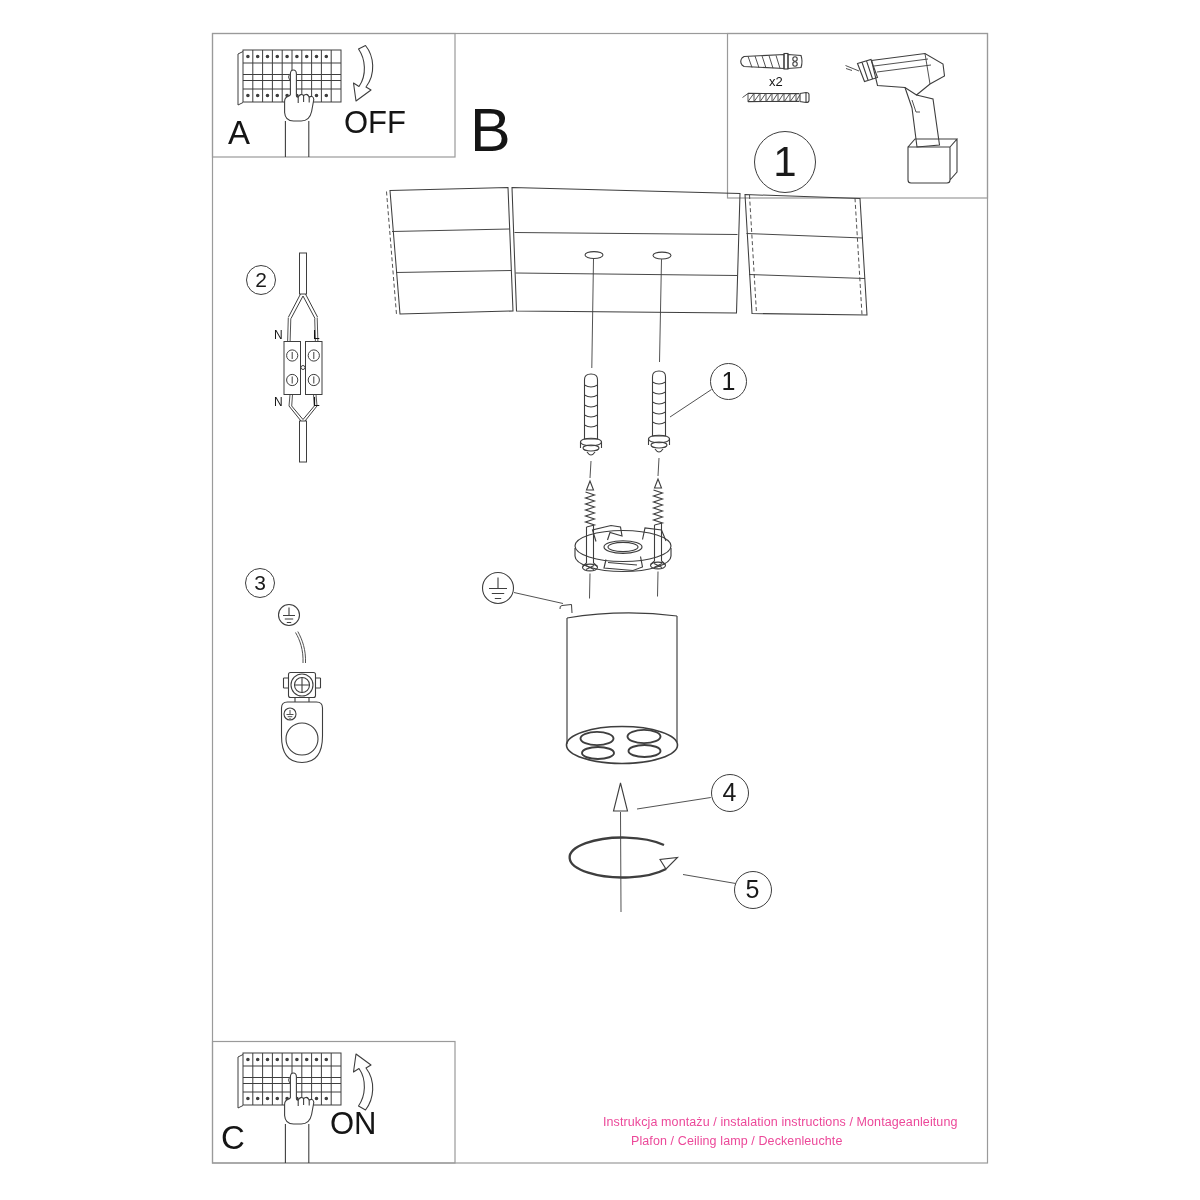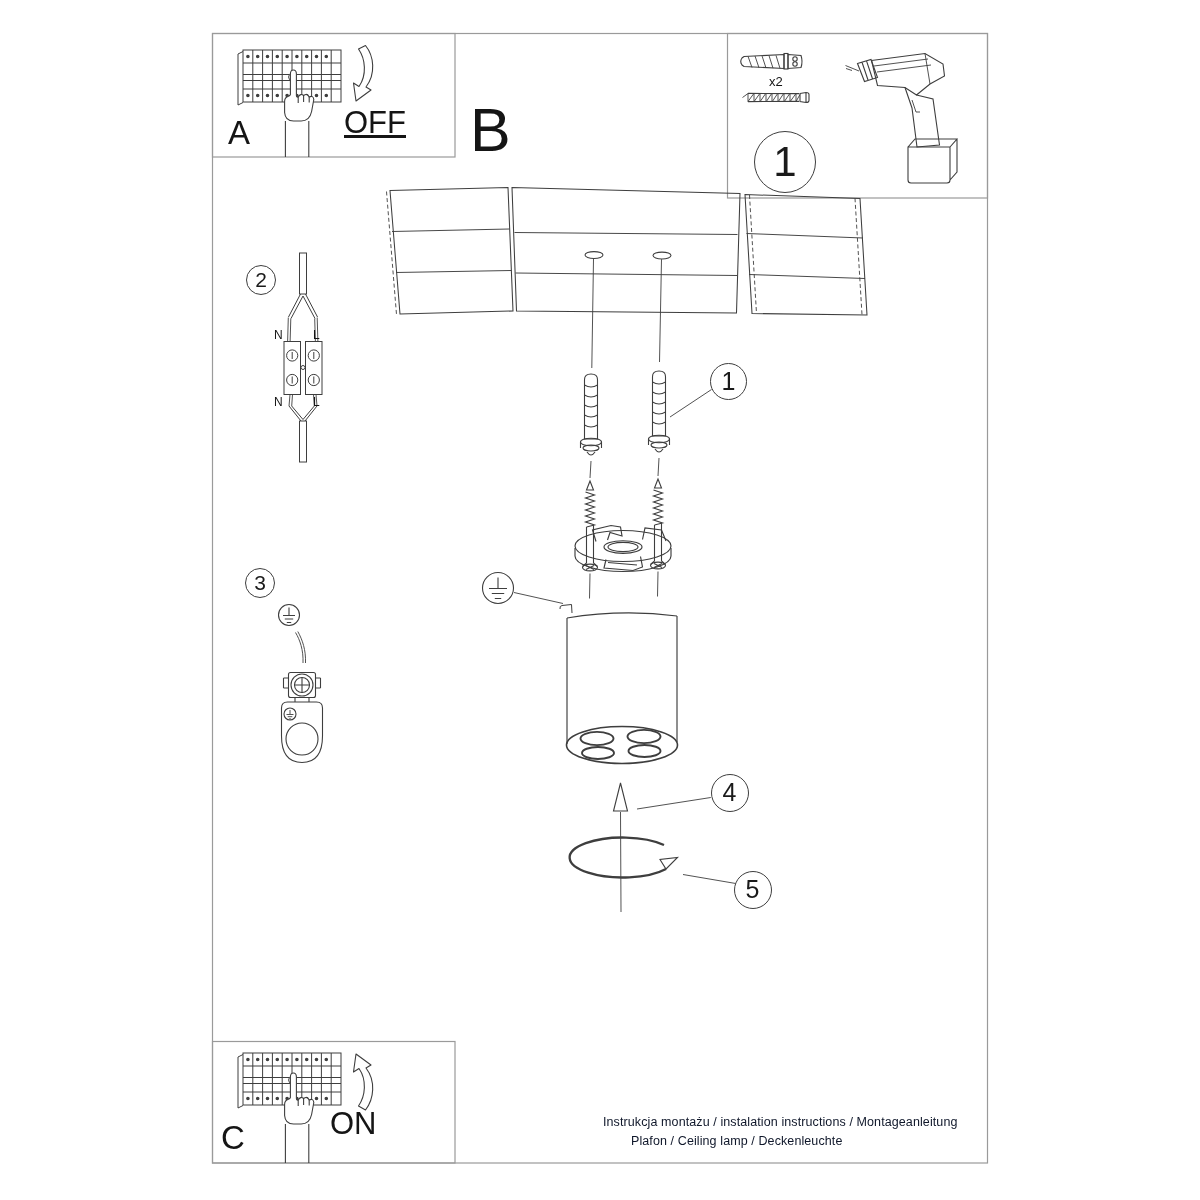--- a/index.html
+++ b/index.html
@@ -2,21 +2,21 @@
 <html><head>
 <meta charset="utf-8">
 <style>
   html,body{margin:0;padding:0;background:#fff;}
   .stage{position:relative;width:1200px;height:1200px;background:#ffffff;overflow:hidden;
          font-family:"Liberation Sans",sans-serif;color:#151515;}
   .stage svg{position:absolute;left:0;top:0;}
   .lbl{position:absolute;line-height:1;white-space:nowrap;color:#151515;z-index:3;}
   .badge{position:absolute;border:1.4px solid #3e3e3e;border-radius:50%;background:#fff;
          display:flex;align-items:center;justify-content:center;z-index:3;color:#1a1a1a;}
-  .footer-line{position:absolute;font-size:12.5px;color:#0f172a;z-index:3;letter-spacing:0.1px;}
+  .footer-line{position:absolute;font-size:12.5px;color:#ec4899;z-index:3;letter-spacing:0.1px;}
 </style>
 </head>
 <body>
 
 <div class="stage">
 
 <svg width="1200" height="1200" viewBox="0 0 1200 1200">
   <defs>
     <clipPath id="clipA">
           <rect x="212.5" y="33.5" width="242.5" height="123.5"></rect>
@@ -202,21 +202,21 @@
   <g>
     <use href="#breaker" transform="translate(243,1053)"></use>
     <g clip-path="url(#clipC)">
       <use href="#hand" transform="translate(293,1073)"></use>
     </g>
     <path fill="none" stroke="#3e3e3e" stroke-width="1.1" stroke-linejoin="round" d="M365.5,1110 C374,1099 376,1081 366,1068 L371,1065 L356,1054 L353.5,1072 L359,1068.5 C367,1080 365.5,1096 358.5,1106 Z"></path>
   </g>
 </svg>
 
 <div class="lbl" style="left:228px;top:116px;font-size:33px;">A</div>
-<div class="lbl" style="left:344px;top:107px;font-size:31px;text-decoration:underline;">OFF</div>
+<div class="lbl" style="left:344px;top:107px;font-size:31px;">OFF</div>
 <div class="lbl" style="left:470px;top:100px;font-size:61px;">B</div>
 <div class="lbl" style="left:769px;top:75px;font-size:13px;text-align:right;">x2</div>
 <div class="lbl" style="left:274px;top:329px;font-size:12px;">N</div>
 <div class="lbl" style="left:313px;top:329px;font-size:12px;">L</div>
 <div class="lbl" style="left:274px;top:396px;font-size:12px;">N</div>
 <div class="lbl" style="left:313px;top:396px;font-size:12px;">L</div>
 <div class="lbl" style="left:221px;top:1121px;font-size:33px;">C</div>
 <div class="lbl" style="left:330px;top:1108px;font-size:31px;">ON</div>
 
 <div class="badge" style="left:754px;top:131px;width:60px;height:60px;font-size:42px;">1</div>

